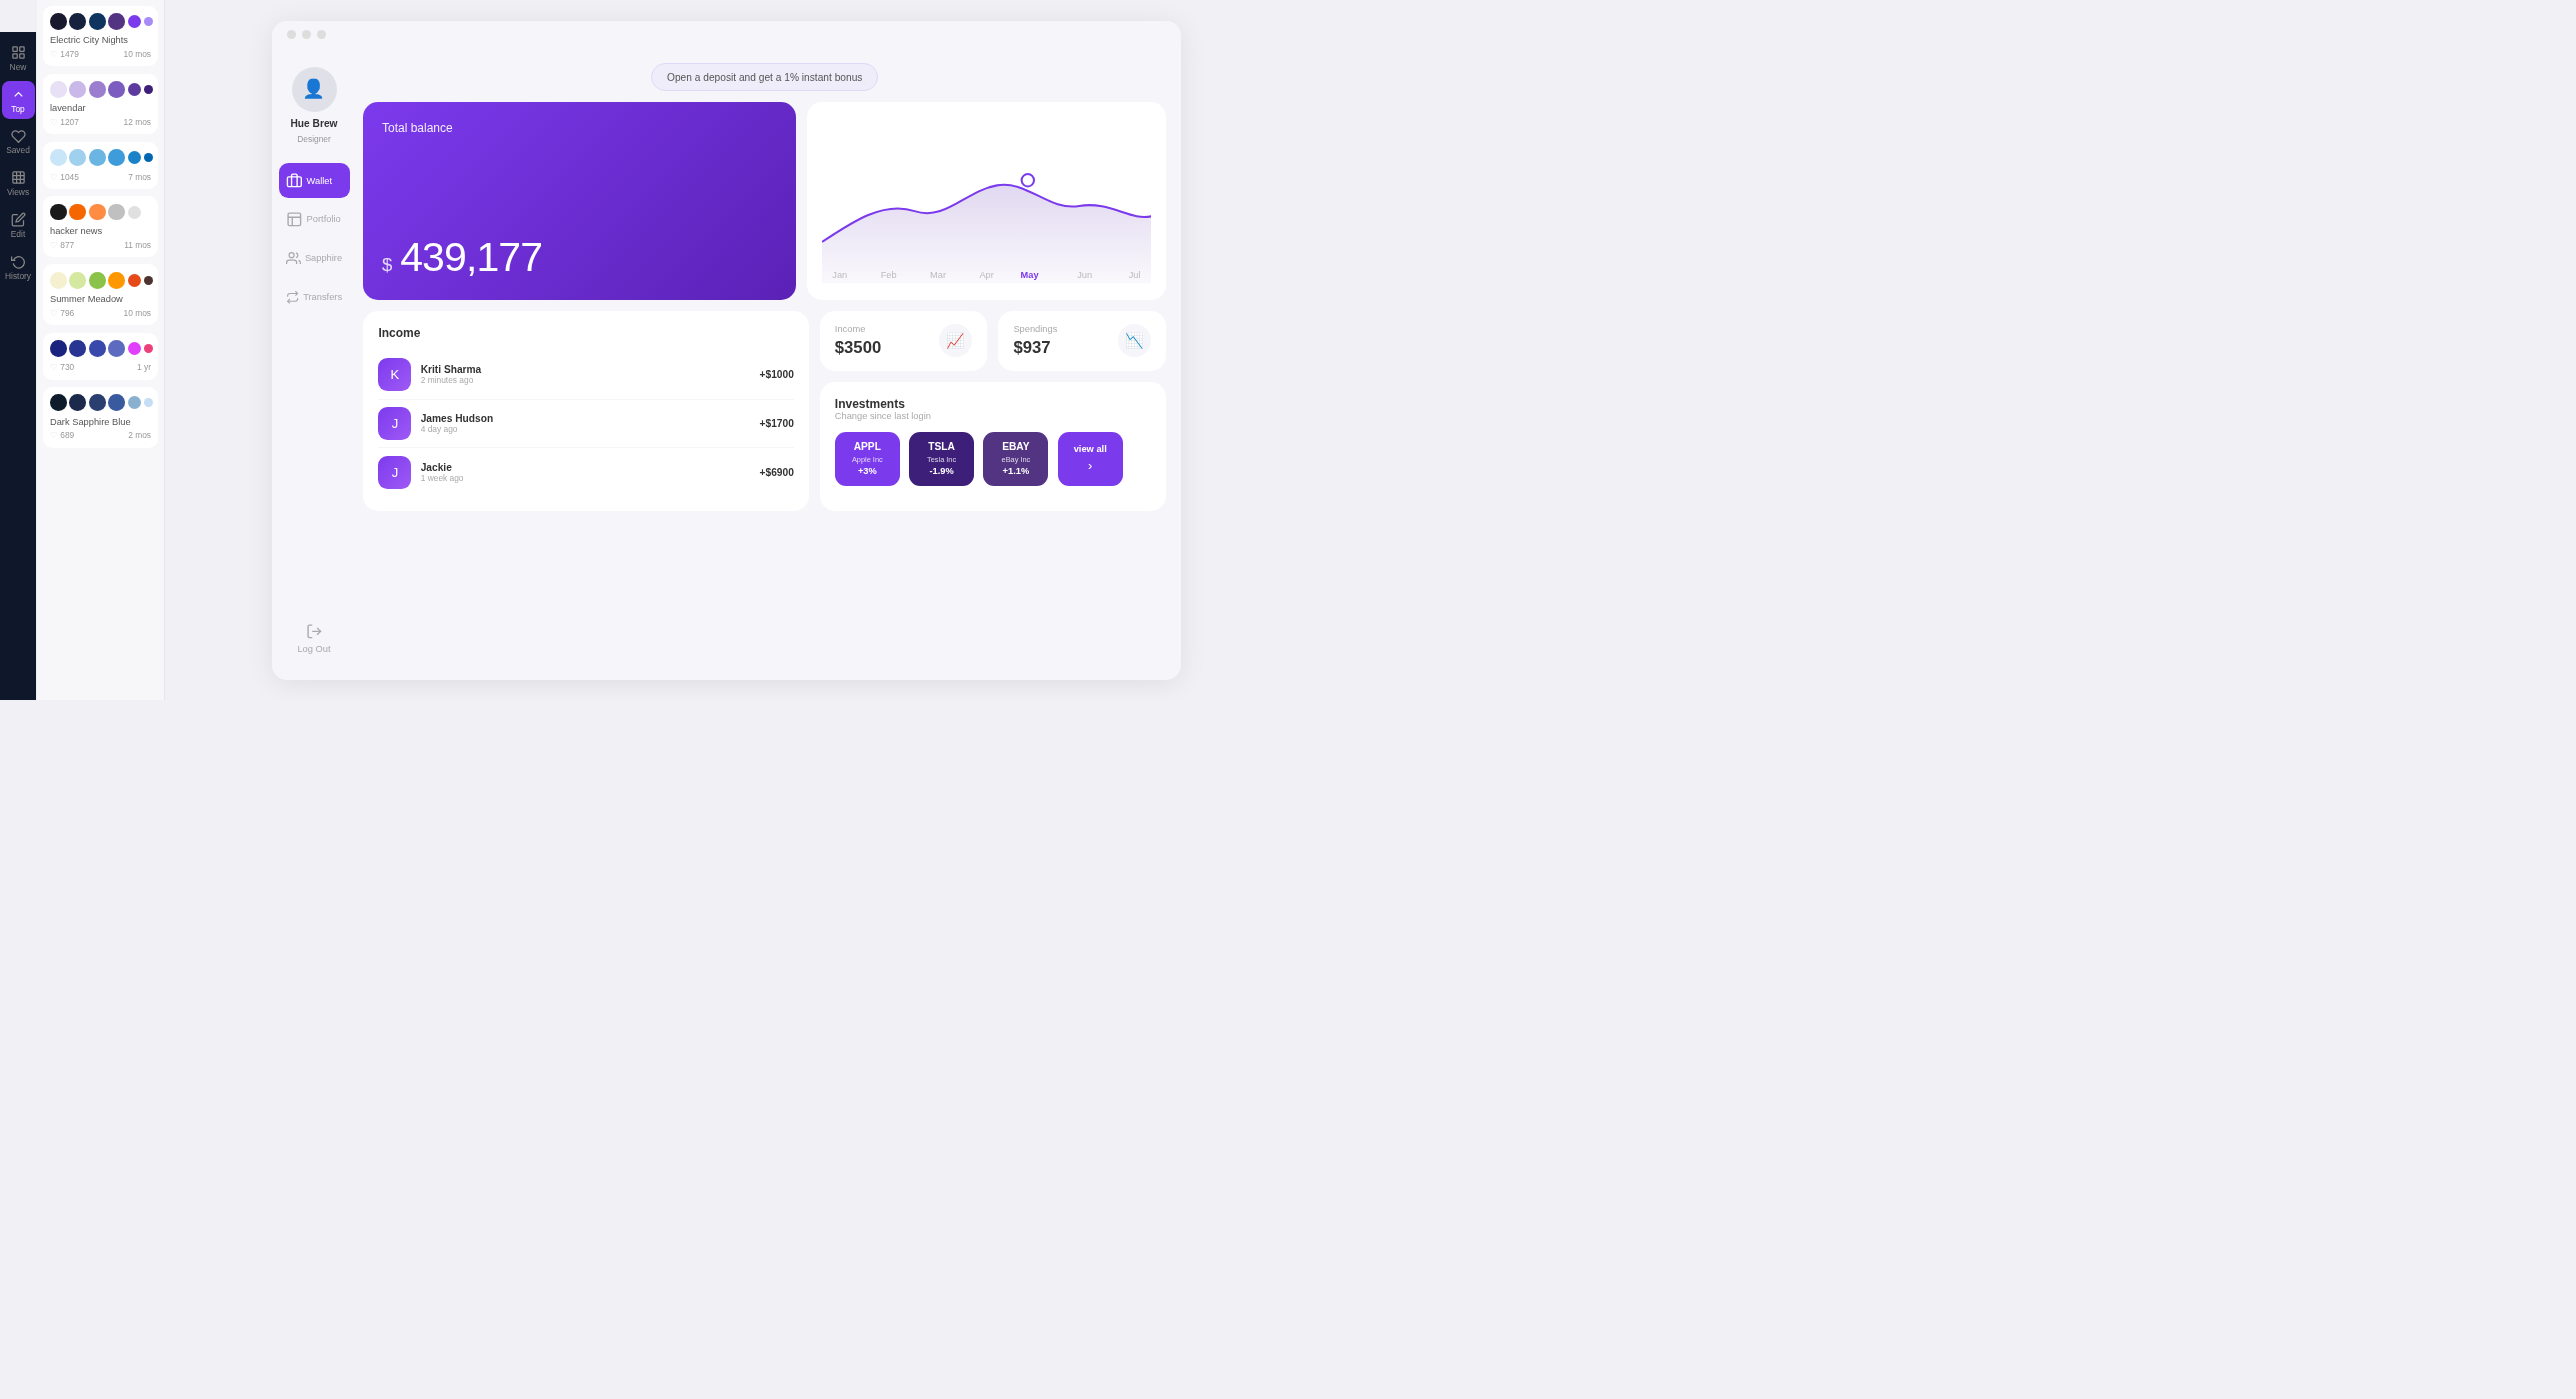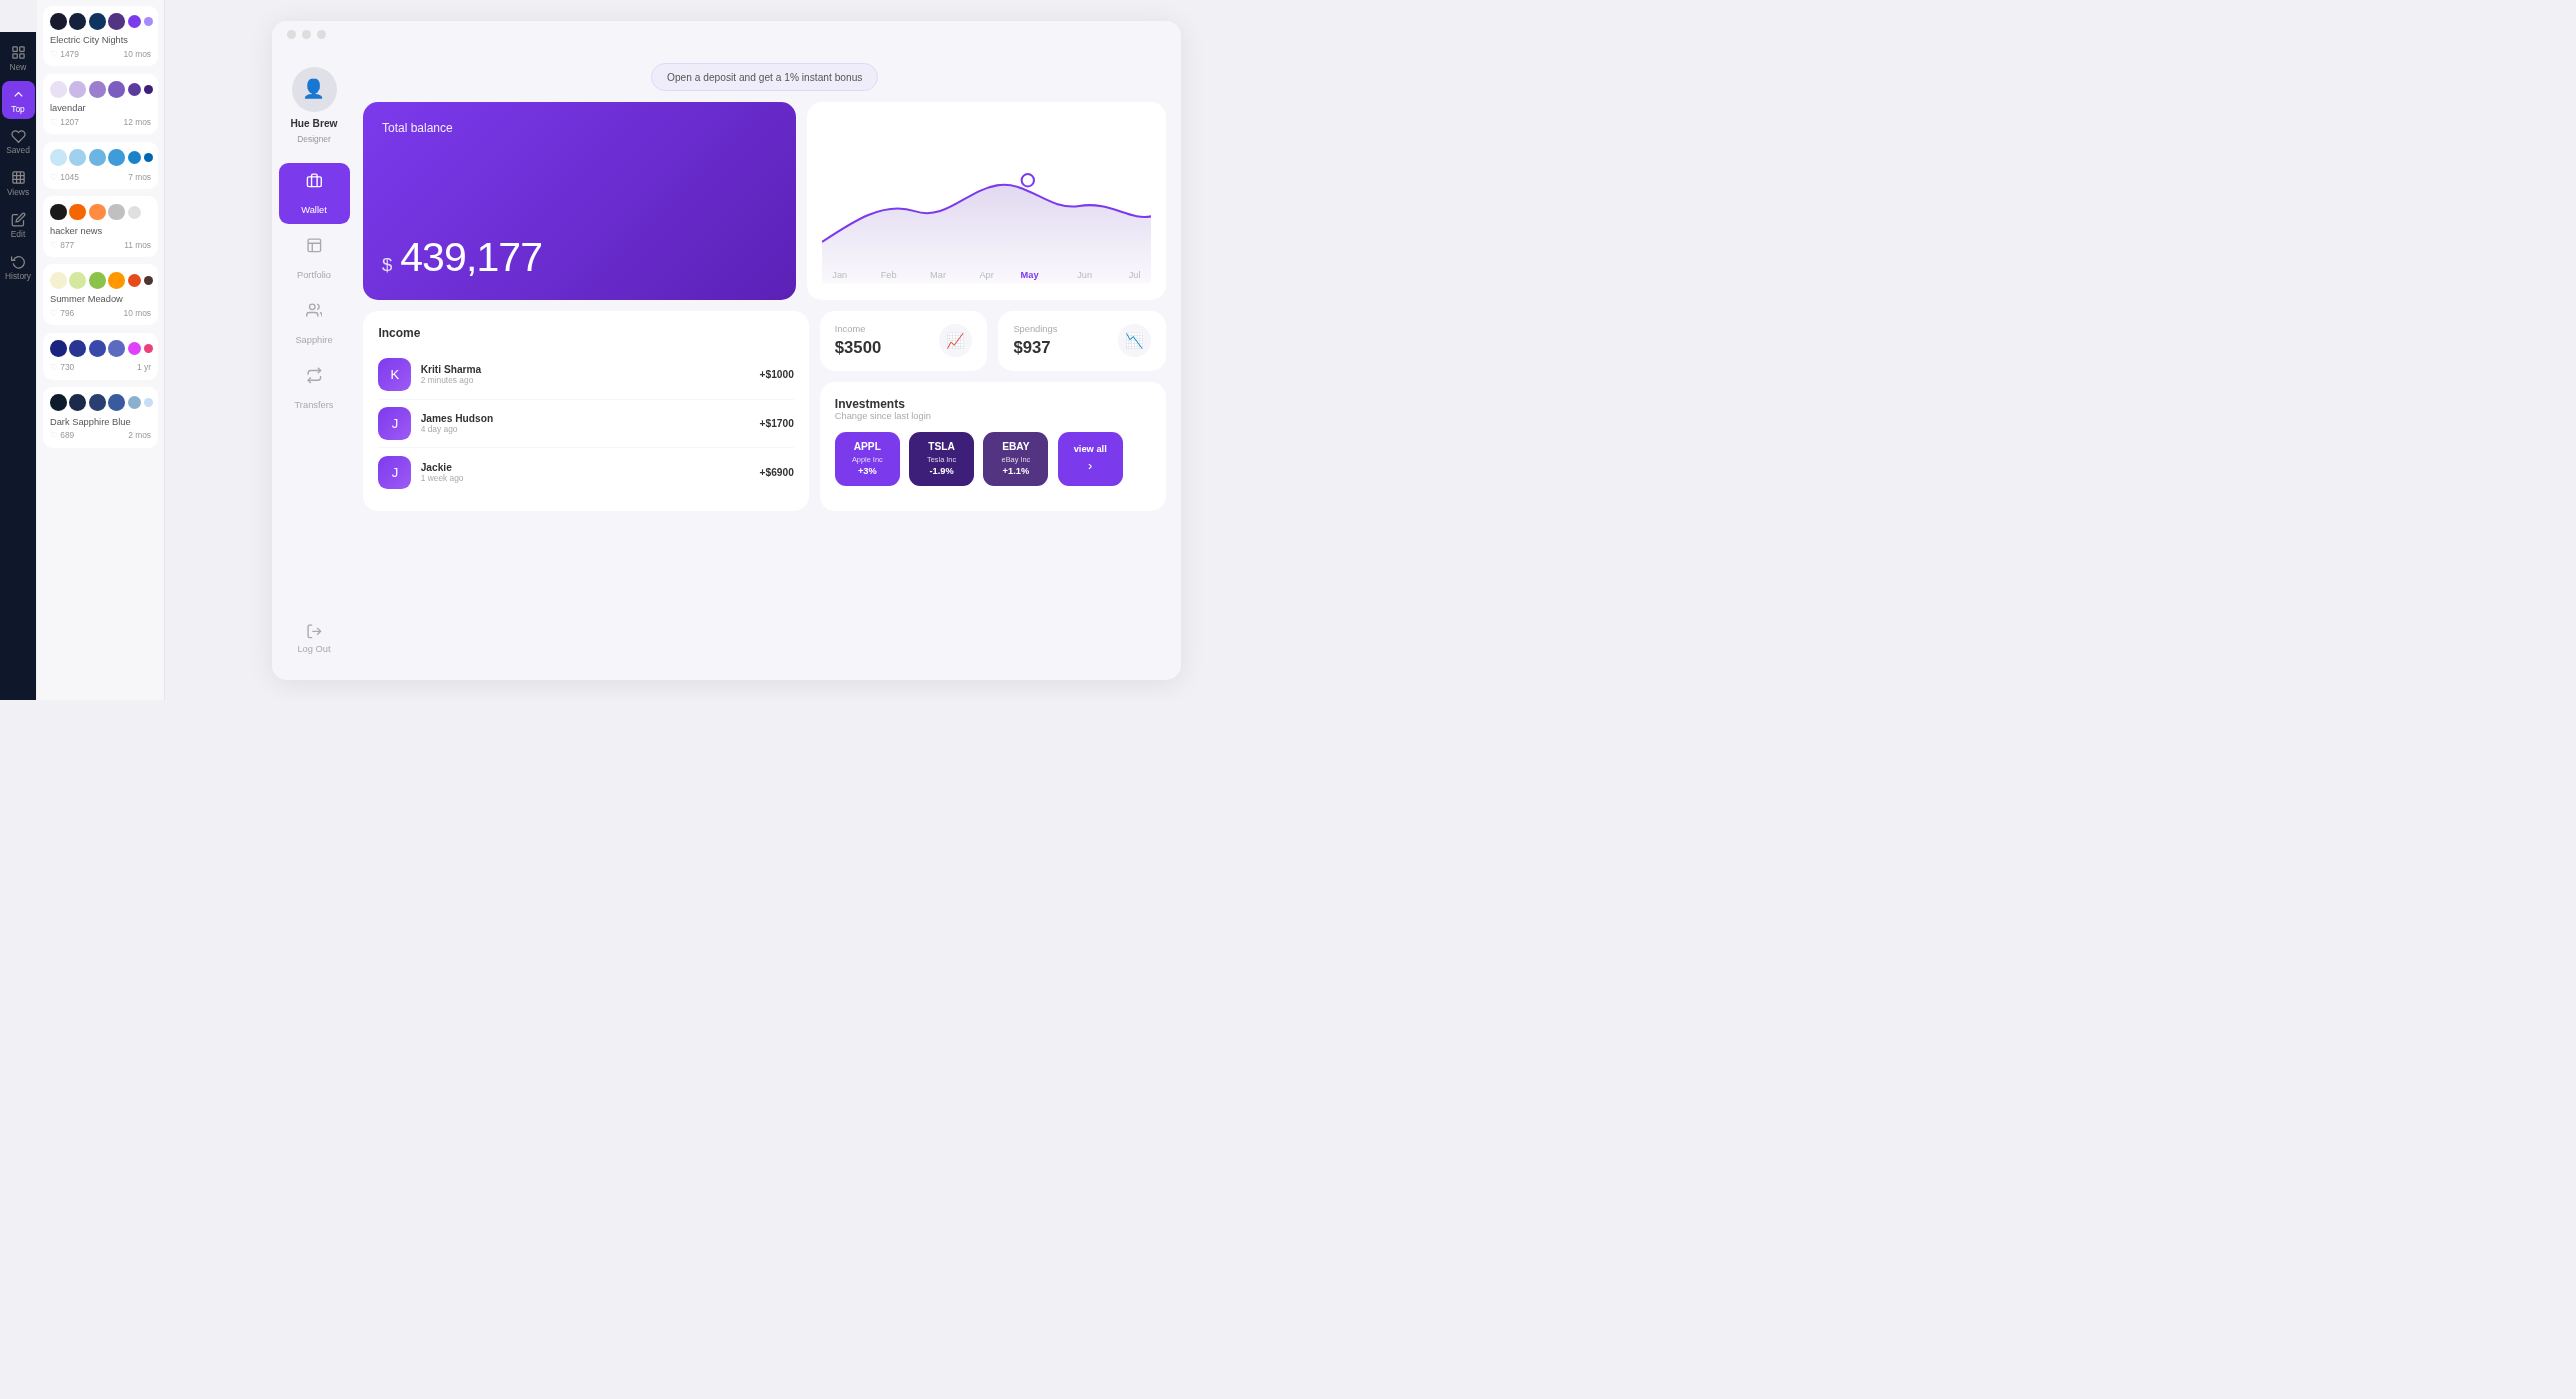--- a/index.html
+++ b/index.html
@@ -165,23 +165,23 @@
       color: #333;
       text-align: center;
     }
     .dash-role {
       font-size: 8.4px;
       color: #999;
     }
 
     .dash-nav-item {
       display: flex;
-      flex-direction: column;
-      align-items: center;
-      gap: 16px;
+      flex-direction: row;
+      align-items: center;
+      gap: 4px;
       padding: 9.3px 7.4px;
       border-radius: 9.3px;
       cursor: pointer;
       width: 71px;
       font-size: 9.3px;
       color: #aaa;
       text-align: right;
     }
     .dash-nav-item.active {
       background: #7c3aed;

